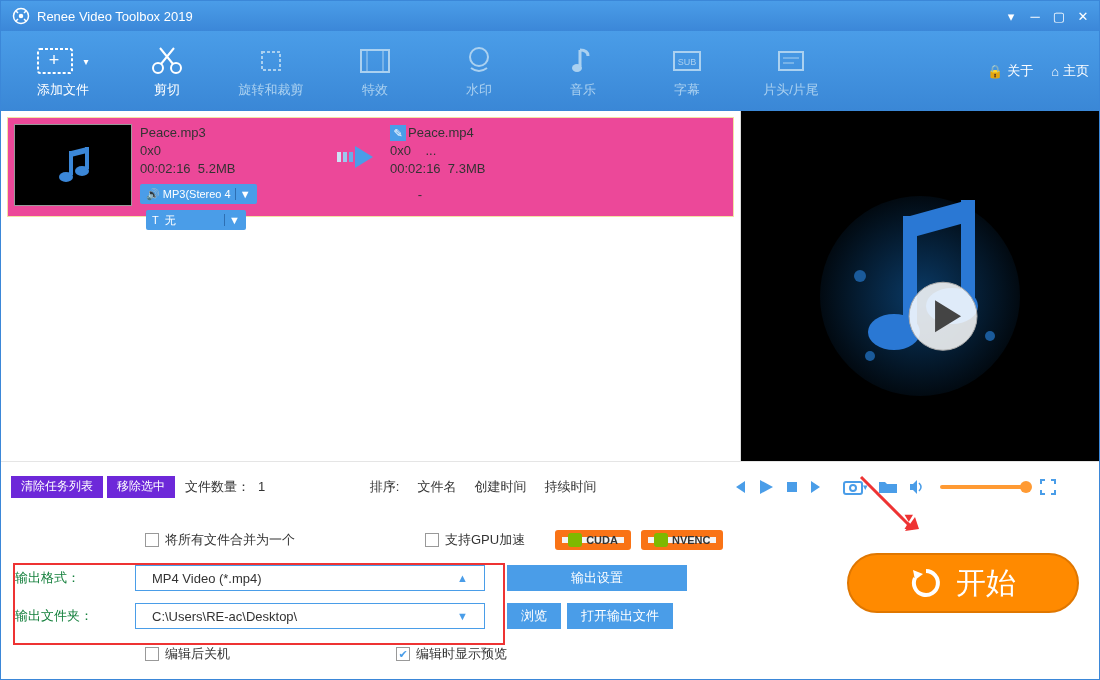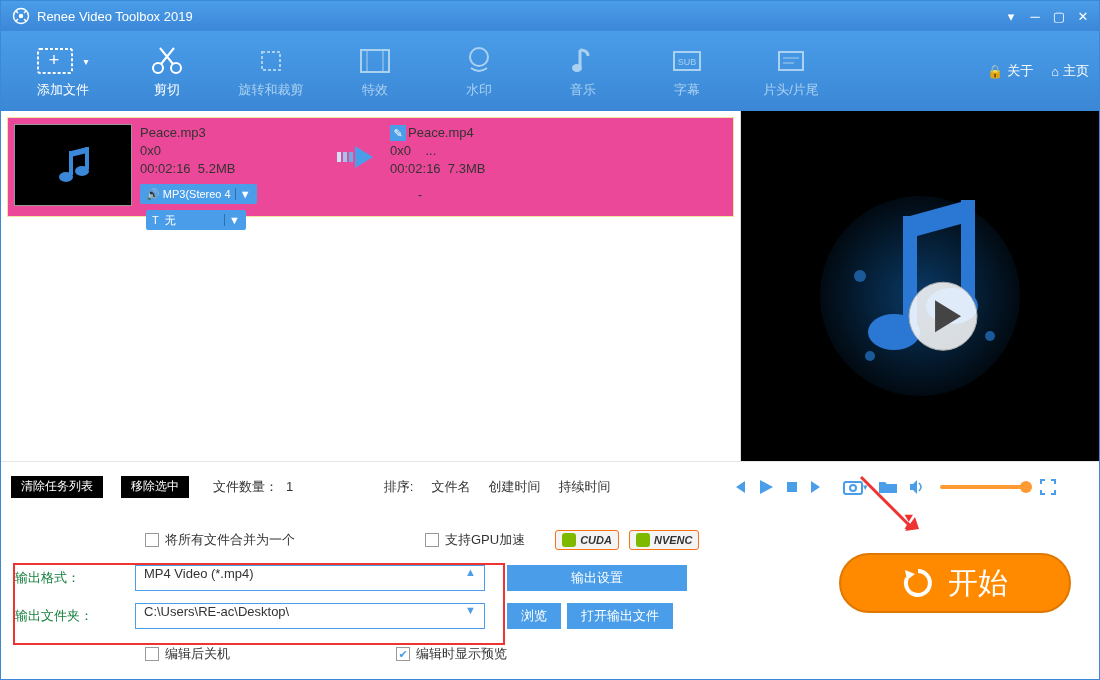--- a/index.html
+++ b/index.html
@@ -24,37 +24,37 @@
 .col1 div,.col2 div{line-height:18px}
 .arrow{width:60px;display:flex;align-items:center;justify-content:center;margin-top:20px}
 .col2{width:200px}
 .col2 .nm{display:flex;align-items:center;gap:2px}
 .pill{height:20px;background:#4a9de8;color:#fff;font-size:11px;border-radius:2px;display:inline-flex;align-items:center;padding:0 6px;cursor:pointer;margin-top:6px}
 .pill .dd{border-left:1px solid #2d6fb3;padding-left:4px;margin-left:4px}
 .preview{flex:1;background:#000;position:relative}
 .preview .big{position:absolute;inset:0;display:flex;align-items:center;justify-content:center}
 .playcircle{position:absolute;left:50%;top:50%;transform:translate(-18%,-8%)}
 .controls{height:50px;background:#fff;display:flex;align-items:center;padding:0 10px;font-size:13px;color:#333;border-top:1px solid #e5e5e5}
-.btn-sm{height:22px;background:#000000;color:#fff;border:none;padding:0 10px;font-size:12px;cursor:pointer;margin-right:18px}
+.btn-sm{height:22px;background:#6d28d9;color:#fff;border:none;padding:0 10px;font-size:12px;cursor:pointer;margin-right:4px}
 .sort{margin-left:auto;display:flex;gap:18px}
 .pctrl{width:358px;margin-left:auto;display:flex;align-items:center;gap:10px;color:#4a9de8}
 .pico{cursor:pointer;display:flex;align-items:center;justify-content:center}
 .vol{width:86px;height:4px;background:#ff9a33;border-radius:2px;position:relative;margin:0 4px}
 .vol::after{content:"";position:absolute;right:-6px;top:-4px;width:12px;height:12px;border-radius:50%;background:#ff9a33}
 .settings{padding:10px 14px 0;font-size:13px;color:#333;position:relative}
 .srow{display:flex;align-items:center;height:38px}
 .chk{width:14px;height:14px;border:1px solid #999;margin-right:6px;display:inline-flex;align-items:center;justify-content:center;font-size:11px;color:#4a9de8}
-.badge{height:20px;border:1px solid #f97316;border-radius:3px;padding:0 6px;display:inline-flex;align-items:center;gap:4px;font-size:11px;font-weight:700;font-style:italic;margin-left:10px;background:#f4f4f4}
+.badge{height:20px;border:7px solid #f97316;border-radius:3px;padding:0 6px;display:inline-flex;align-items:center;gap:4px;font-size:11px;font-weight:700;margin-left:10px;background:#f4f4f4}
 .badge .eye{width:14px;height:14px;background:#7eb900;border-radius:3px}
 .redbox{position:absolute;left:12px;top:52px;width:492px;height:82px;border:2px solid #e33;z-index:1;pointer-events:none}
 .lbl{width:120px;color:#15803d}
-.combo{width:350px;height:26px;border:1px solid #4a9de8;display:flex;align-items:flex-start;padding:0 8px;font-size:13px;color:#333;justify-content:space-between;cursor:pointer;background:#fff}
+.combo{width:350px;height:26px;border:1px solid #4a9de8;display:flex;align-items:center;padding:0 16px;font-size:13px;color:#333;justify-content:space-between;cursor:pointer;background:#fff}
 .combo .tri{color:#4a9de8;font-size:11px}
 .btn-md{height:26px;background:#4a9de8;color:#fff;border:none;padding:0 14px;font-size:13px;cursor:pointer;margin-left:10px}
-.start{position:absolute;right:28px;bottom:66px;width:232px;height:60px;background:#ff8a00;border-radius:30px;display:flex;align-items:center;justify-content:center;color:#fff;font-size:30px;gap:14px;cursor:pointer;border:2px solid #e07700}
+.start{position:absolute;right:20px;bottom:66px;width:232px;height:60px;background:#ff8a00;border-radius:30px;display:flex;align-items:center;justify-content:center;color:#fff;font-size:30px;gap:14px;cursor:pointer;border:2px solid #e07700}
 .redarrow{position:absolute;right:166px;bottom:130px;pointer-events:none}
 </style>
 </head>
 <body>
 
 <div class="titlebar">
   <span class="logo">
     <svg width="18" height="18" viewBox="0 0 24 24">
         <circle cx="12" cy="12" r="10" fill="none" stroke="#fff" stroke-width="2"></circle>
         <circle cx="12" cy="12" r="3" fill="#fff"></circle>

